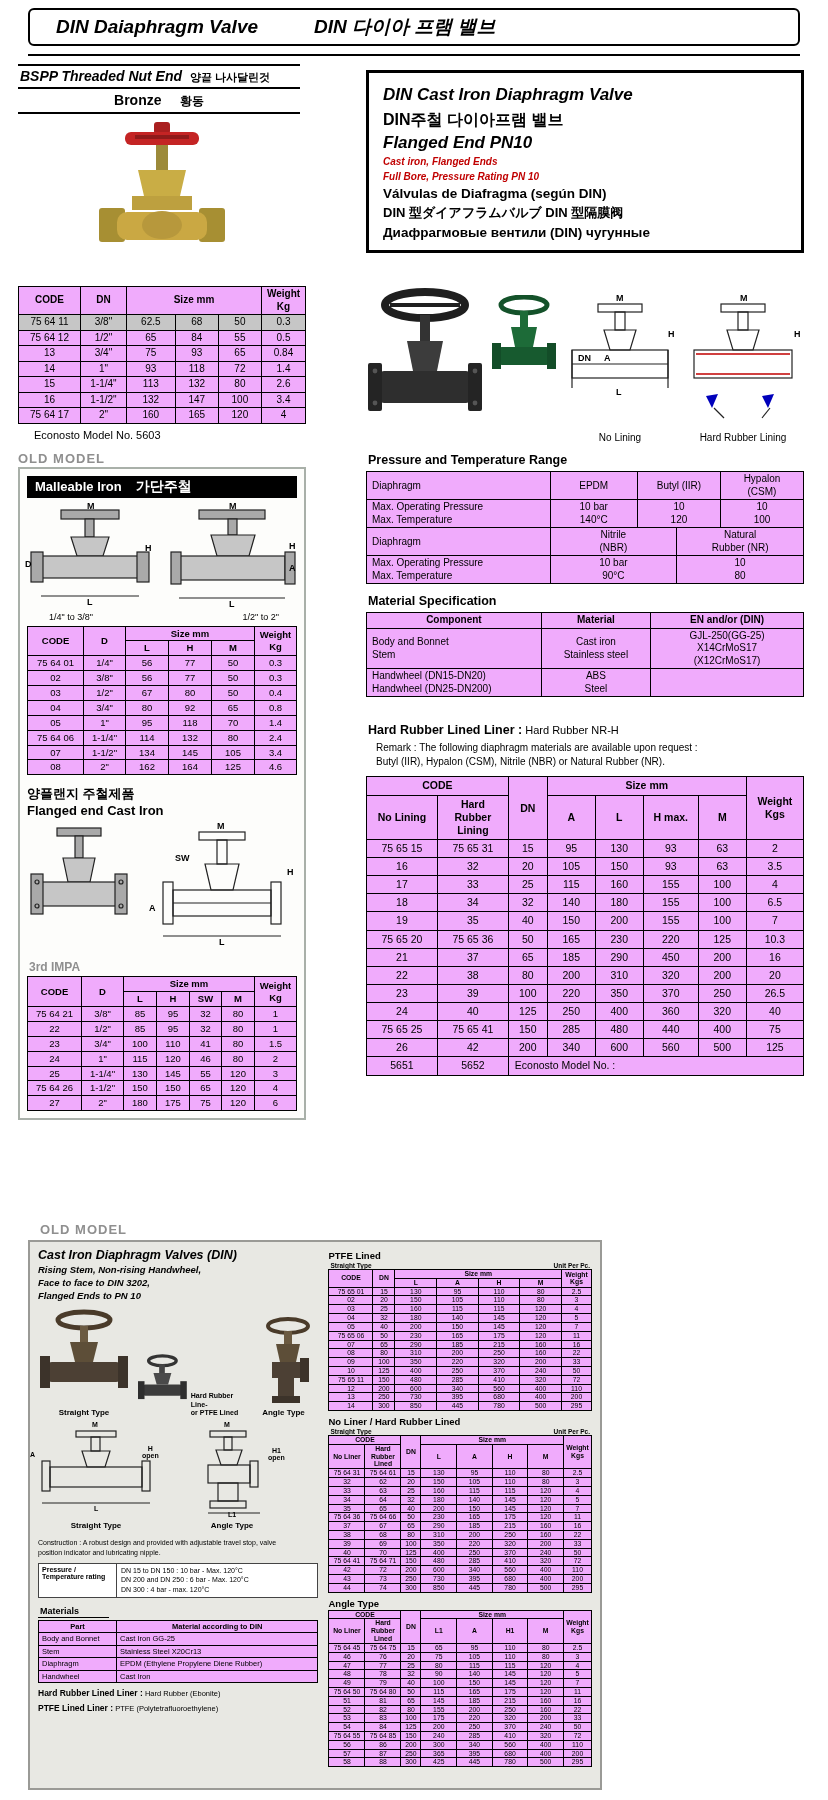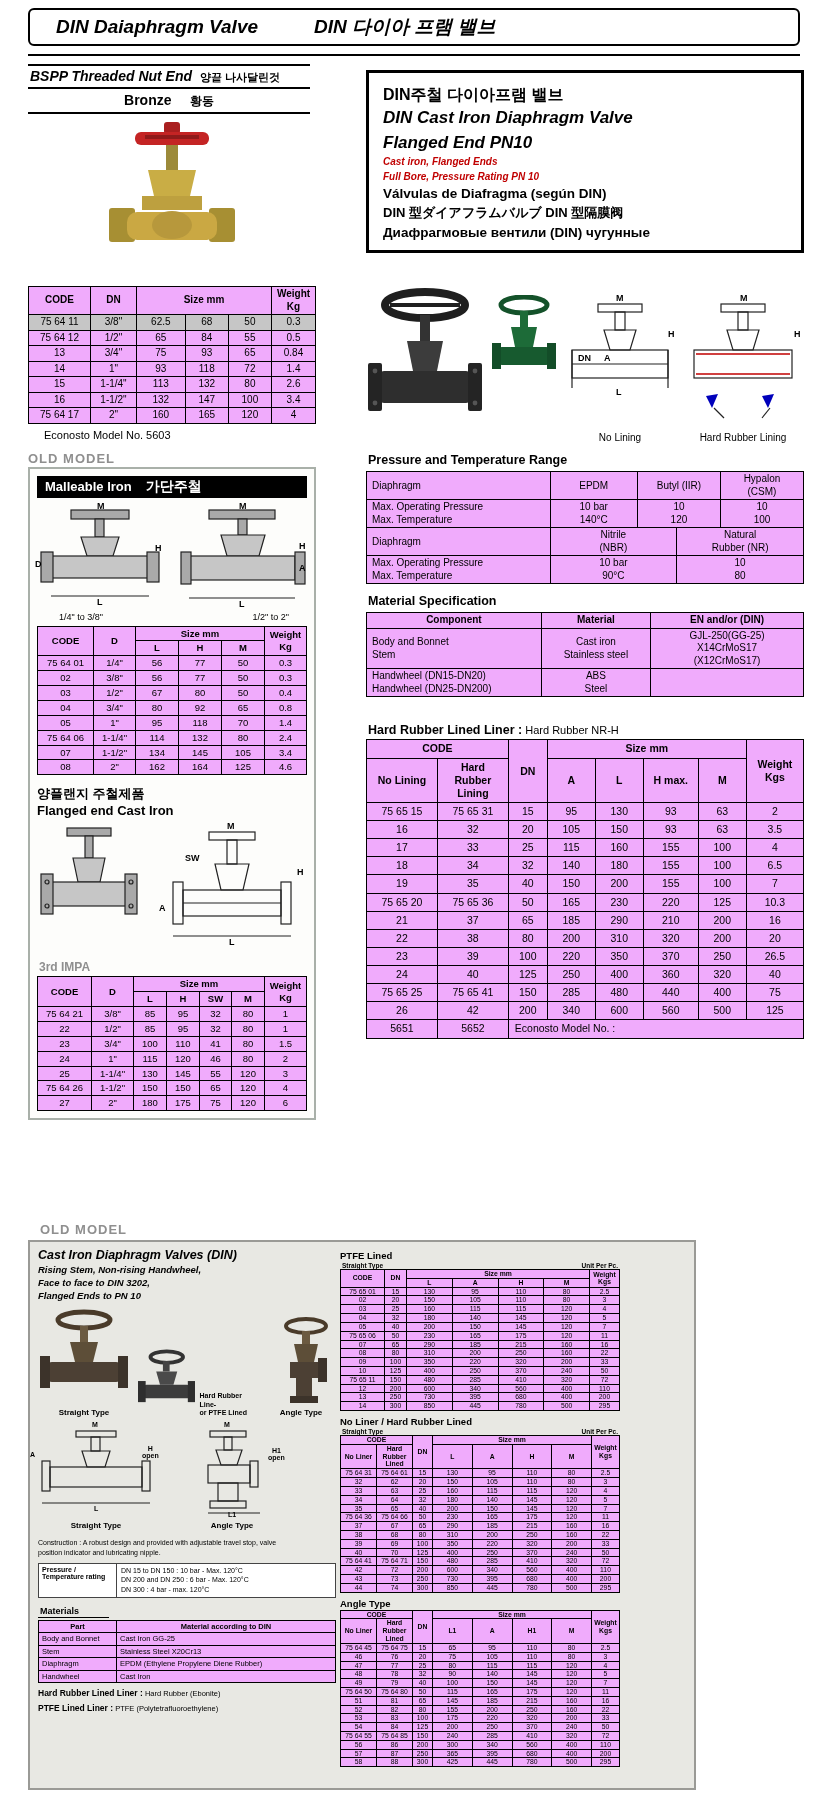--- a/index.html
+++ b/index.html
@@ -11,21 +11,21 @@
     border:2px solid #000; border-radius:6px; display:flex; align-items:center;
     padding-left:26px; gap:56px; font-size:19px; font-weight:bold; font-style:italic; background:#fff;}
   .title-rule { position:absolute; left:28px; top:54px; width:772px; border-top:2px solid #000; }
 
   
   table.tbl { border-collapse:collapse; background:#f0abfc; width:100%; }
   .tbl th, .tbl td { border:1px solid #000; text-align:center; padding:1px 2px; line-height:1.25; }
   .tbl th { font-weight:bold; }
 
   
-  .left-col { position:absolute; left:28px; top:64px; width:288px; }
+  .left-col { position:absolute; left:18px; top:64px; width:288px; }
   .rule2 { border-top:2px solid #000; }
   .bspp-row { display:flex; align-items:baseline; gap:8px; padding:2px 2px; }
   .bspp-en { font-size:14px; font-weight:bold; font-style:italic; }
   .bspp-ko { font-size:11px; font-weight:bold; }
   .bronze-row { text-align:center; padding:2px 0; font-weight:bold; }
   .bronze-en { font-size:14px; margin-right:14px; }
   .bronze-ko { font-size:12px; }
   .photo-wrap { display:flex; justify-content:center; align-items:flex-end; height:168px; }
   .bronze-tbl { font-size:10px; margin-top:4px; }
   #bronze-body tr:first-child { background:#c6c6c6; }
@@ -69,22 +69,22 @@
   .mat-tbl { font-size:10px; }
   .mat-tbl td:first-child { text-align:left; padding-left:5px; }
   .liner-line { margin:26px 0 2px 2px; font-size:11px; }
   .liner-line b { font-size:12.5px; }
   .remark { font-size:10px; line-height:1.35; margin:4px 0 8px 10px; }
   .main-tbl { font-size:10.5px; }
   .main-tbl td, .main-tbl th { padding:2px 3px; }
 
   
   .bot-label { position:absolute; left:40px; top:1222px; }
-  .bottom-box { position:absolute; left:28px; top:1240px; width:668px; height:550px;
-    background:#e8e8e3; border:2px solid #9a9a96; padding:6px 8px; display:flex; gap:4px; }
+  .bottom-box { position:absolute; left:28px; top:1240px; width:574px; height:550px;
+    background:#e8e8e3; border:2px solid #9a9a96; padding:6px 8px; display:flex; gap:10px; }
   .bot-left { width:298px; position:relative; }
   .bot-right { width:280px; }
   .bot-title { font-size:12.5px; font-weight:bold; font-style:italic; }
   .bot-sub { font-size:9.5px; font-weight:bold; font-style:italic; line-height:1.35; margin-top:2px; }
   .bot-photos { display:flex; align-items:flex-end; gap:8px; margin-top:6px; }
   .tiny-cap { font-size:8px; text-align:center; font-weight:bold; }
   .tiny-note { font-size:7px; font-weight:bold; line-height:1.2; }
   .bot-diagrams { display:flex; gap:26px; margin-top:8px; }
   .constr { font-size:7px; line-height:1.3; margin-top:8px; }
   .pt-strip { display:flex; border:1px solid #444; background:#fff; margin-top:6px; font-size:7px; }
@@ -459,22 +459,22 @@
             <td>6</td>
           </tr>
         </tbody>
     </table>
   </div>
 </div>
 
 <div class="right-col">
 
   <div class="info-box">
+    <div class="il il0">DIN Cast Iron Diaphragm Valve</div>
     <div class="il il1">DIN주철 다이아프램 밸브</div>
-    <div class="il il0">DIN Cast Iron Diaphragm Valve</div>
     <div class="il il2">Flanged End PN10</div>
     <div class="il il3">Cast iron, Flanged Ends</div>
     <div class="il il4">Full Bore, Pressure Rating PN 10</div>
     <div class="il il5">Válvulas de Diafragma (según DIN)</div>
     <div class="il il6">DIN 型ダイアフラムバルブ   DIN 型隔膜阀</div>
     <div class="il il7">Диафрагмовые вентили (DIN) чугунные</div>
   </div>
 
   <div class="valves-row">
     <svg width="118" height="156" viewBox="0 0 118 156">
@@ -597,20 +597,21 @@
           <td>ABS<br>Steel</td>
           <td></td>
         </tr>
       </tbody>
   </table>
 
   <div class="liner-line">
     <b>Hard Rubber Lined Liner :</b>
     <span>Hard Rubber   NR-H</span>
   </div>
+  <div class="remark">Remark : The following diaphragm materials are available upon request :<br>Butyl (IIR), Hypalon (CSM), Nitrile (NBR) or Natural Rubber (NR).</div>
 
   <table class="tbl main-tbl">
     <thead>
       <tr>
         <th colspan="2">CODE</th>
         <th rowspan="2" style="width:34px">DN</th>
         <th colspan="4">Size mm</th>
         <th rowspan="2" style="width:50px">Weight<br>Kgs</th>
       </tr>
       <tr>
@@ -682,21 +683,21 @@
           <td>220</td>
           <td>125</td>
           <td>10.3</td>
         </tr>
         <tr>
           <td>21</td>
           <td>37</td>
           <td>65</td>
           <td>185</td>
           <td>290</td>
-          <td>210</td>
+          <td>450</td>
           <td>200</td>
           <td>16</td>
         </tr>
         <tr>
           <td>22</td>
           <td>38</td>
           <td>80</td>
           <td>200</td>
           <td>310</td>
           <td>320</td>

